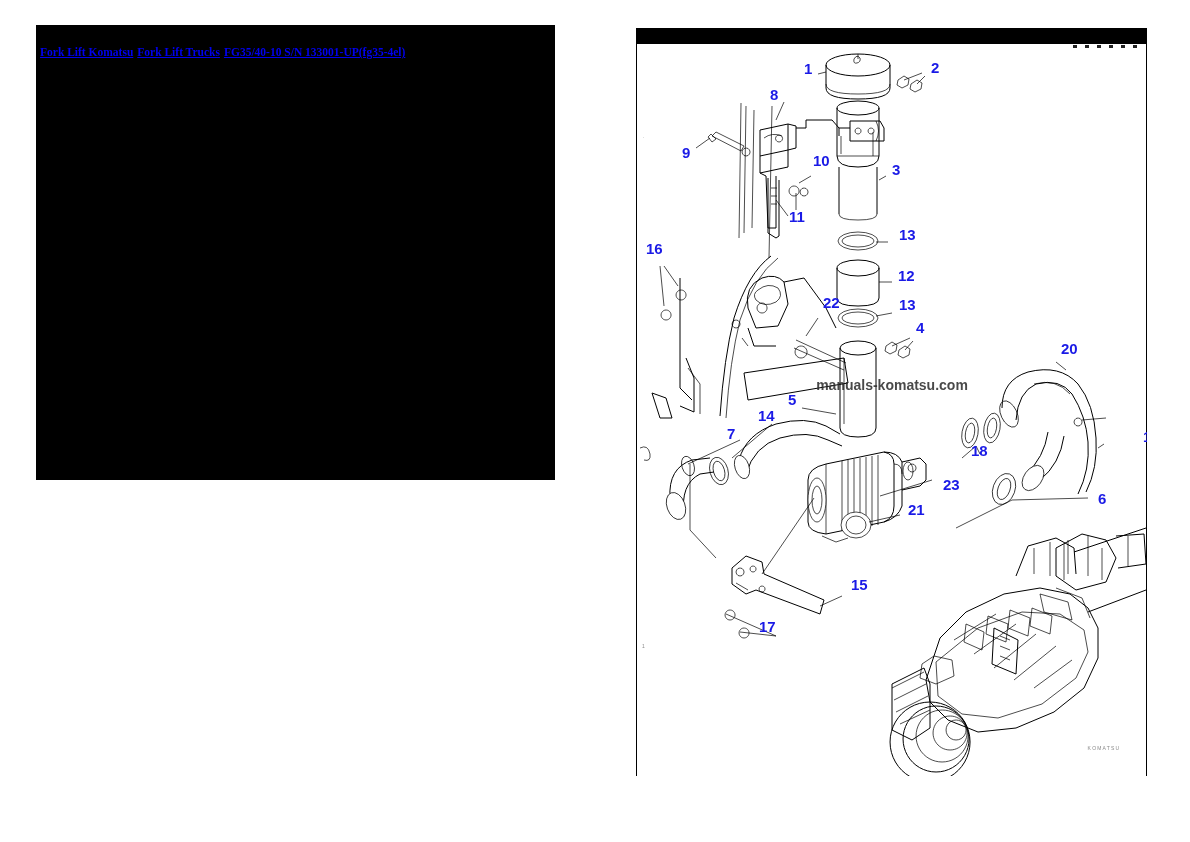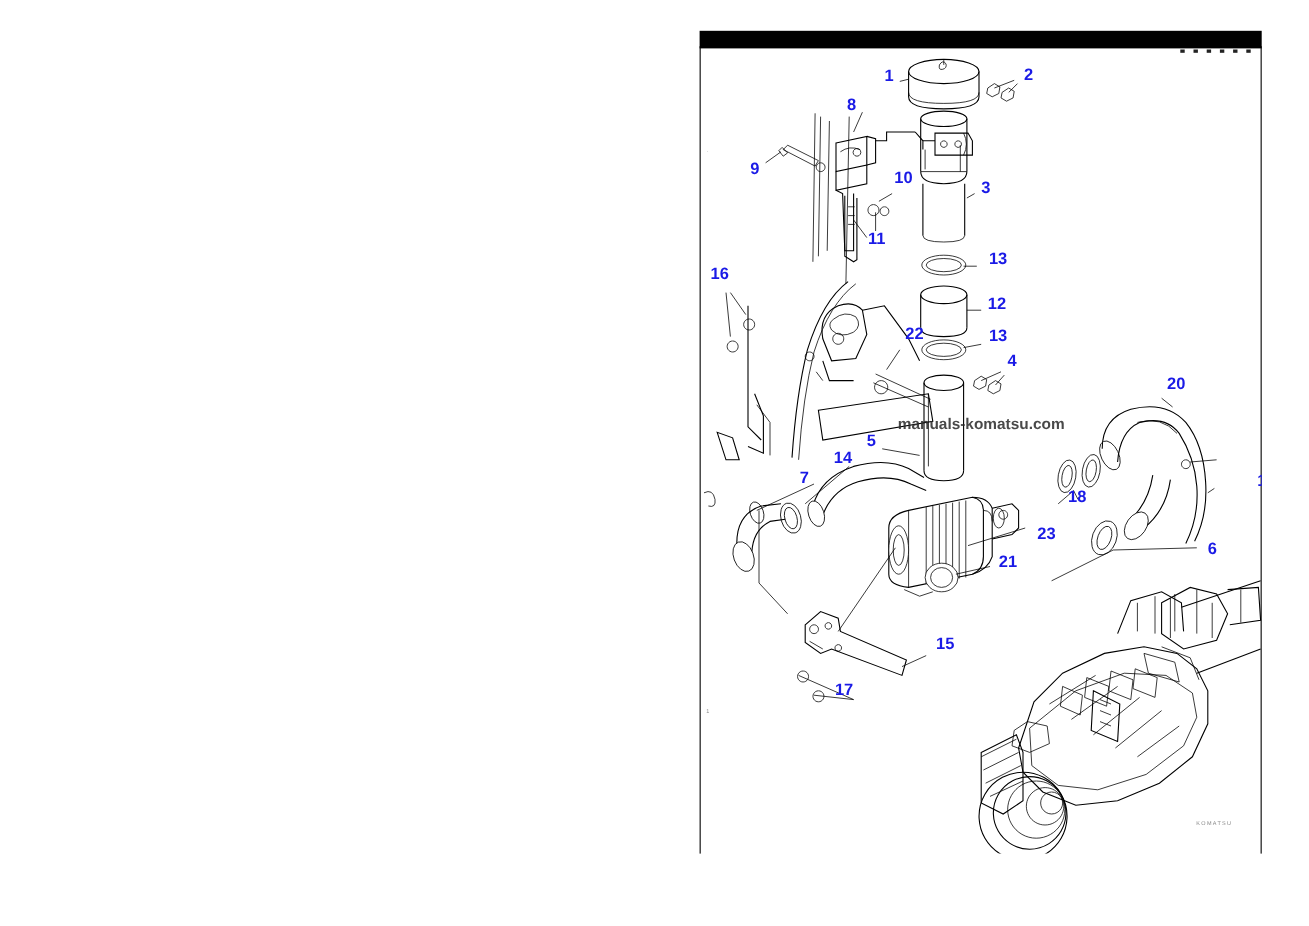--- a/index.html
+++ b/index.html
@@ -139,20 +139,25 @@
   .ln-t { fill: none; stroke: #000000; stroke-width: 0.7; }
   .lead { fill: none; stroke: #000000; stroke-width: 0.7; }
   .wht  { fill: #ffffff; stroke: #000000; stroke-width: 1; }
   .wht-t{ fill: #ffffff; stroke: #000000; stroke-width: 0.7; }
 </style>
 </head>
 <body>
 
 <div id="page">
 
+  <div id="left-panel">
+    <div id="breadcrumb">
+      <a href="#">Fork Lift Komatsu</a><span class="sep"> </span><a href="#">Fork Lift Trucks</a><span class="sep"> </span><a href="#">FG35/40-10 S/N 133001-UP(fg35-4el)</a>
+    </div>
+  </div>
 
   <div id="diagram-panel">
 
     <div id="diagram-header-bar"></div>
 
     <div id="diagram-ticks">
       <i style="left:0px"></i>
         <i style="left:12px"></i>
         <i style="left:24px"></i>
         <i style="left:36px"></i>

